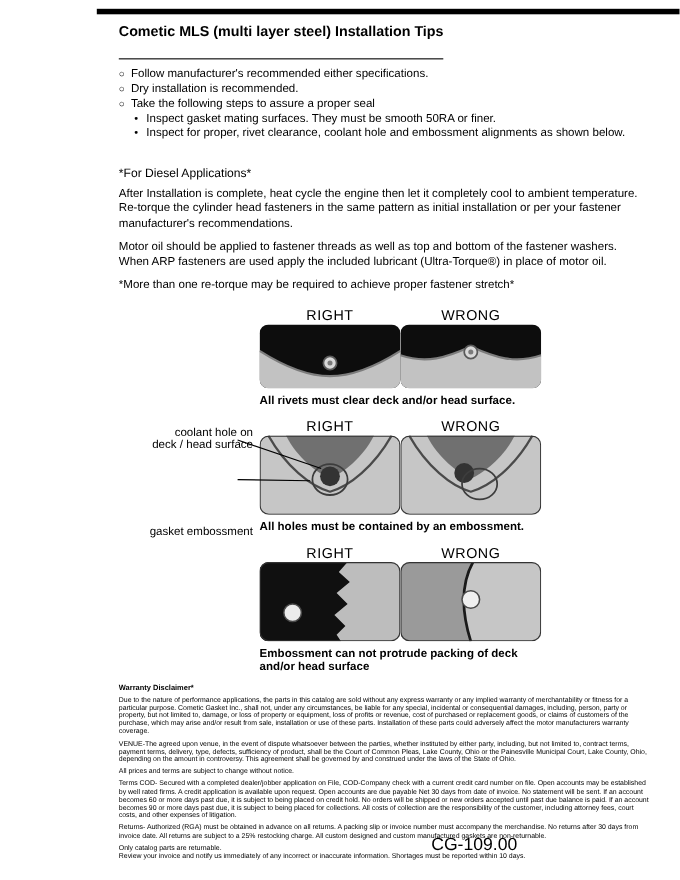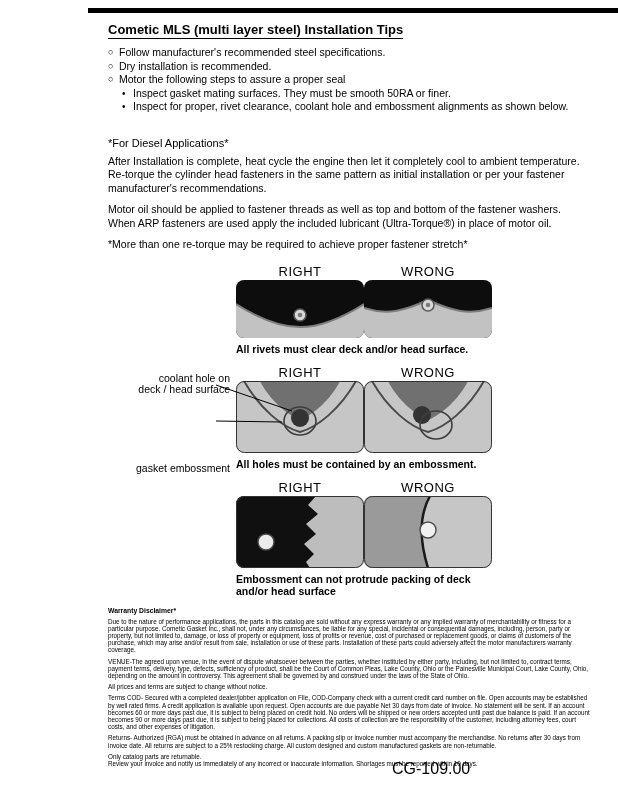--- a/index.html
+++ b/index.html
@@ -6,21 +6,21 @@
   html, body {
     width:618px; height:800px; background:#ffffff; color:#000;
     font-family:"Liberation Sans", sans-serif;
   }
   .page { position:relative; width:618px; height:800px; overflow:hidden; background:#fff; }
   .top-rule { position:absolute; left:88px; top:8px; width:530px; height:5px; background:#000; }
   .content { position:absolute; left:108px; top:20px; width:482px; }
 
   .title {
     display:inline-block; font-size:13px; font-weight:bold;
-    border-bottom:1.5px solid #000; padding-bottom:1px; margin-bottom:7px;
+    border-bottom:1.5px solid #000; padding-bottom:17px; margin-bottom:7px;
   }
   .bullet-row { display:flex; font-size:10.5px; line-height:13.5px; }
   .bullet-row .marker { flex:none; width:11px; font-size:9px; }
   .bullet-row.sub { margin-left:14px; }
   .bullet-row.sub .marker { font-size:10px; }
 
   .diesel-heading { font-size:11px; font-weight:normal; margin-top:23px; margin-bottom:6px; }
   .para { font-size:10.5px; line-height:13.5px; margin-bottom:8px; width:474px; }
   .note { font-size:10.5px; line-height:13.5px; margin-bottom:12px; }
 
@@ -50,29 +50,29 @@
 <div class="page">
   <div class="top-rule"></div>
 
   <div class="content">
     <div>
       <span class="title">Cometic MLS (multi layer steel) Installation Tips</span>
     </div>
 
     <div class="bullet-row">
       <span class="marker">○</span>
-      <span>Follow manufacturer's recommended steel specifications.</span>
+      <span>Follow manufacturer's recommended either specifications.</span>
     </div>
     <div class="bullet-row">
       <span class="marker">○</span>
       <span>Dry installation is recommended.</span>
     </div>
     <div class="bullet-row">
       <span class="marker">○</span>
-      <span>Motor the following steps to assure a proper seal</span>
+      <span>Take the following steps to assure a proper seal</span>
     </div>
     <div class="bullet-row sub">
       <span class="marker">•</span>
       <span>Inspect gasket mating surfaces.  They must be smooth 50RA or finer.</span>
     </div>
     <div class="bullet-row sub">
       <span class="marker">•</span>
       <span>Inspect for proper, rivet clearance, coolant hole and embossment alignments as shown below.</span>
     </div>
 

